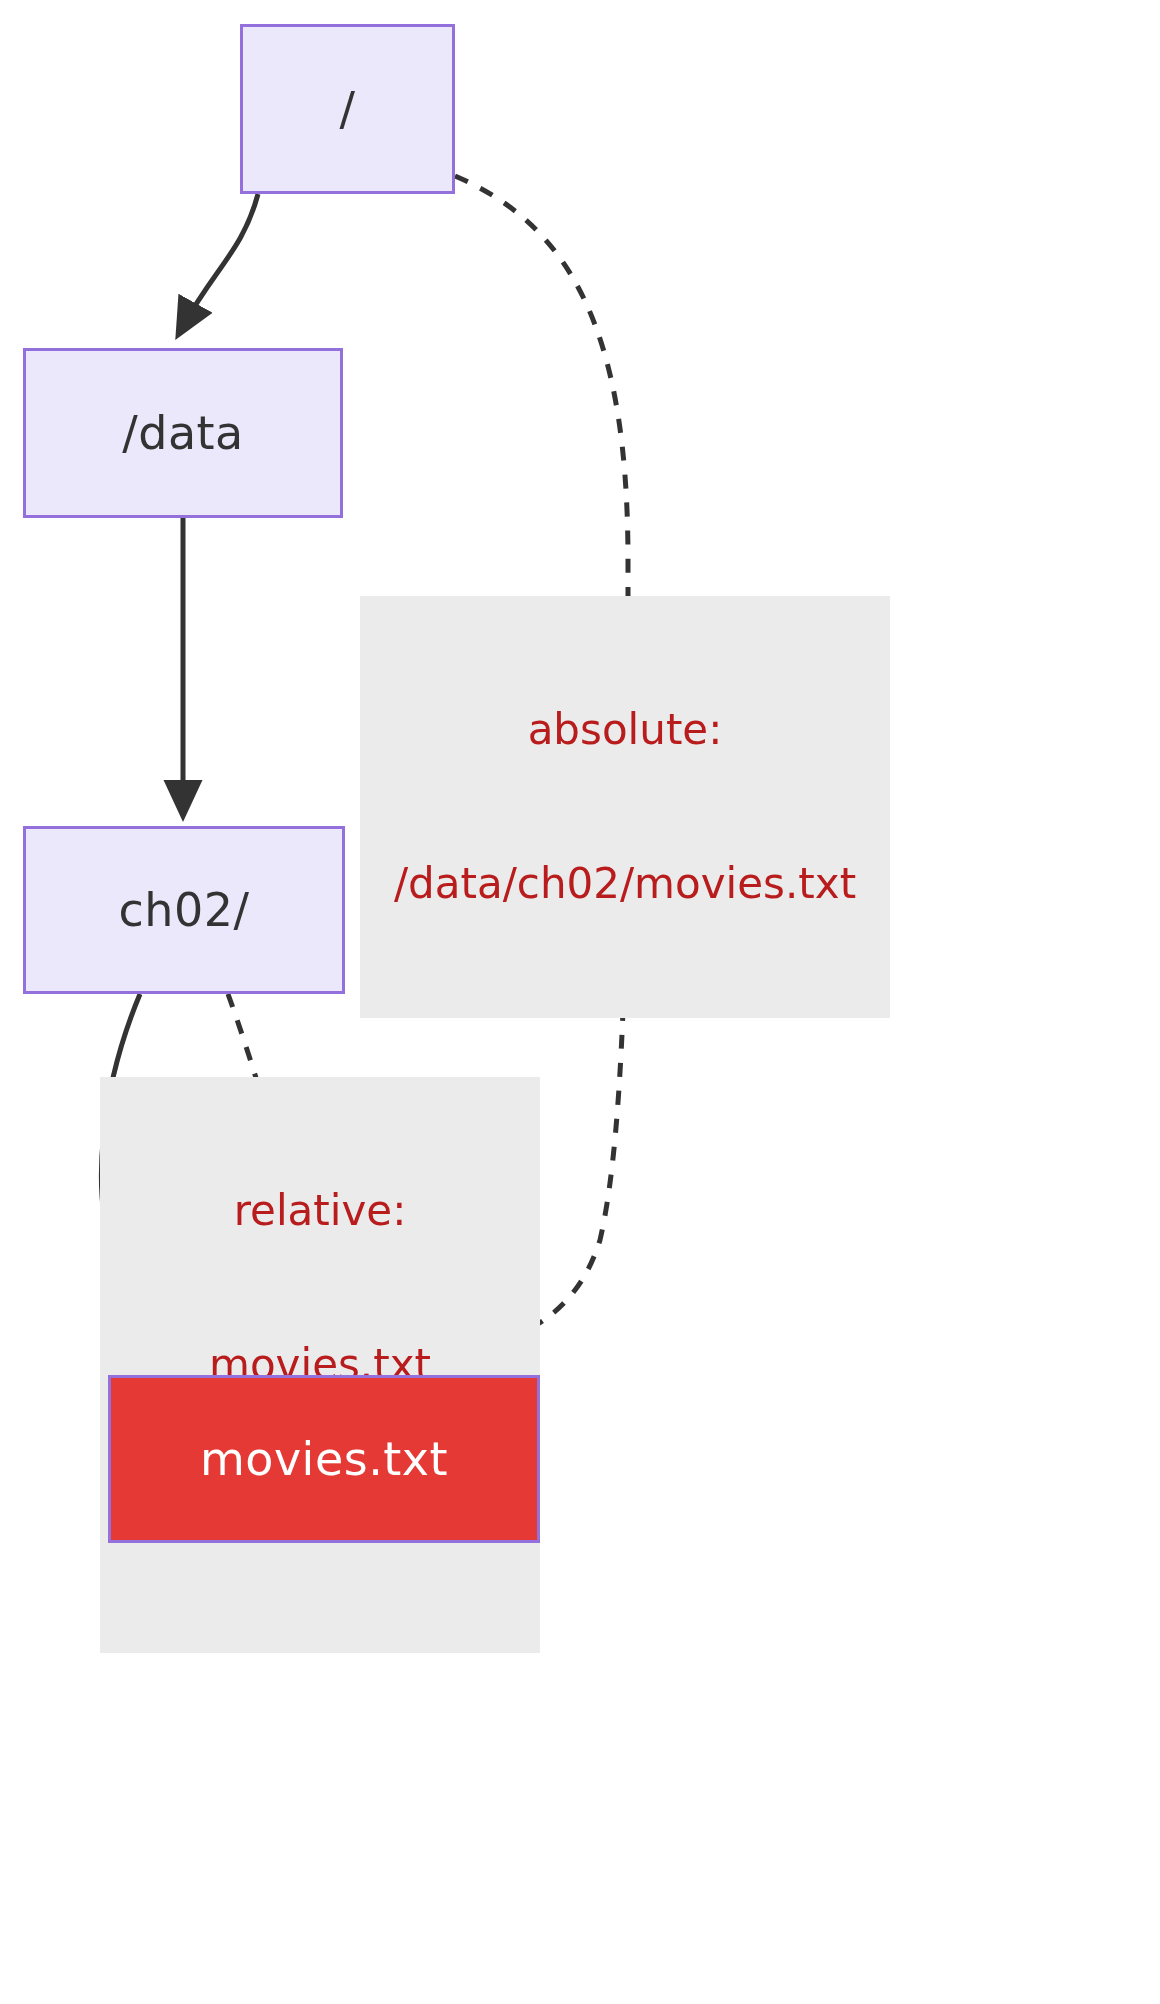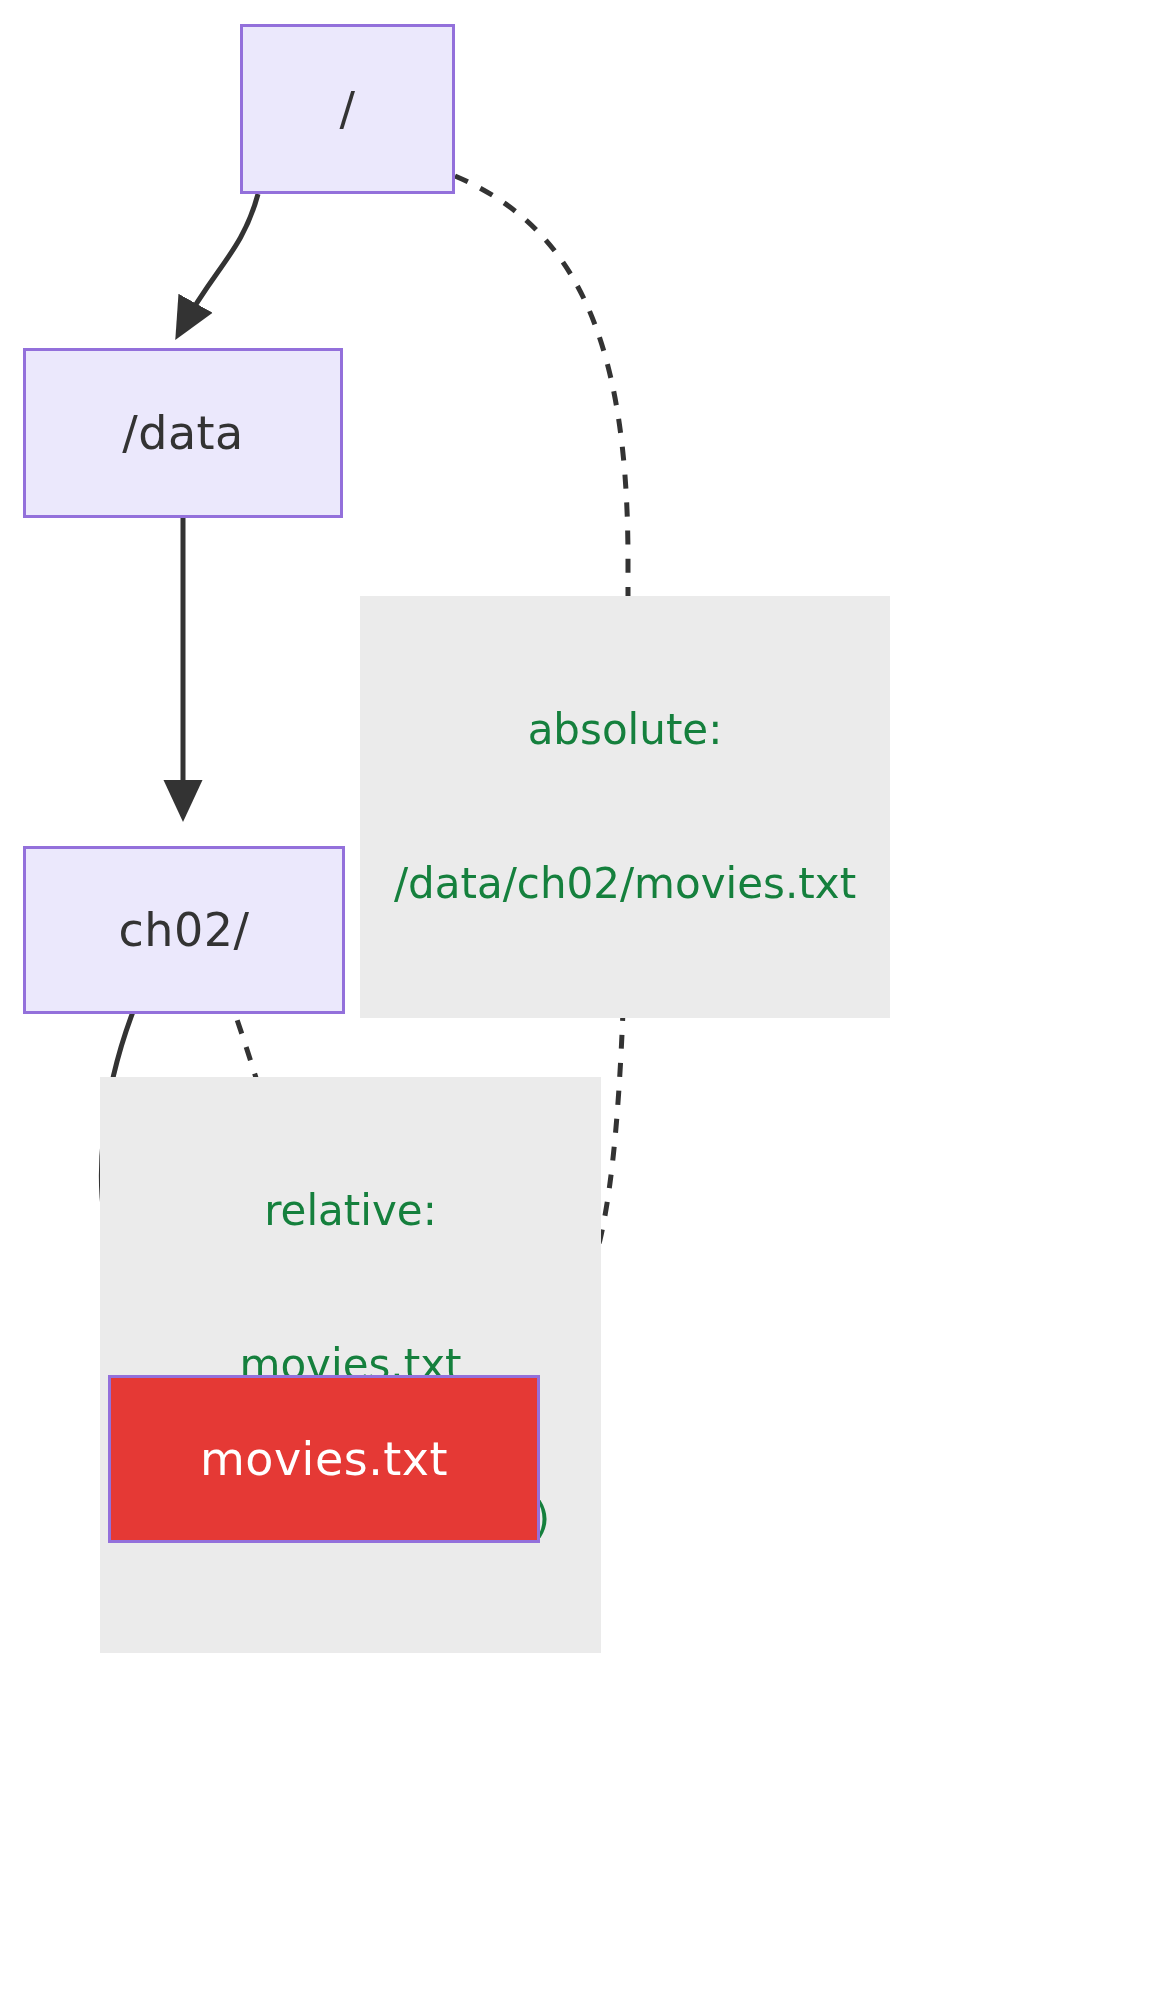--- a/index.html
+++ b/index.html
@@ -41,37 +41,37 @@
     z-index: 3;
   }
   .node.file {
     background: #e53935;
     color: #ffffff;
   }
 
   
   #node-root  { left: 240px; top: 24px;   width: 215px; height: 170px; }
   #node-data  { left: 23px;  top: 348px;  width: 320px; height: 170px; align-items: center; }
-  #node-ch02  { left: 23px;  top: 826px;  width: 322px; height: 168px; margin-top: 20px; }
+  #node-ch02  { left: 23px;  top: 826px;  width: 322px; height: 168px; }
   #node-file  { left: 108px; top: 1375px; width: 432px; height: 168px; }
 
   .edge-label {
     position: absolute;
     box-sizing: border-box;
     background: #ebebeb;
-    color: #15803d;
+    color: #b91c1c;
     font-size: 42px;
     line-height: 1.22;
     text-align: center;
     padding: 6px 2px;
     z-index: 2;
     white-space: pre;
   }
   #label-absolute { left: 360px; top: 596px;  width: 530px; }
-  #label-relative { left: 100px; top: 1077px; width: 501px; }
+  #label-relative { left: 100px; top: 1077px; width: 440px; }
 
   .edge-label .ln { display: block; }
 </style>
 </head>
 <body>
 
 <div id="stage">
 
   <svg id="edges" viewBox="0 0 1160 2004" width="1160" height="2004" xmlns="http://www.w3.org/2000/svg">
     <defs>

